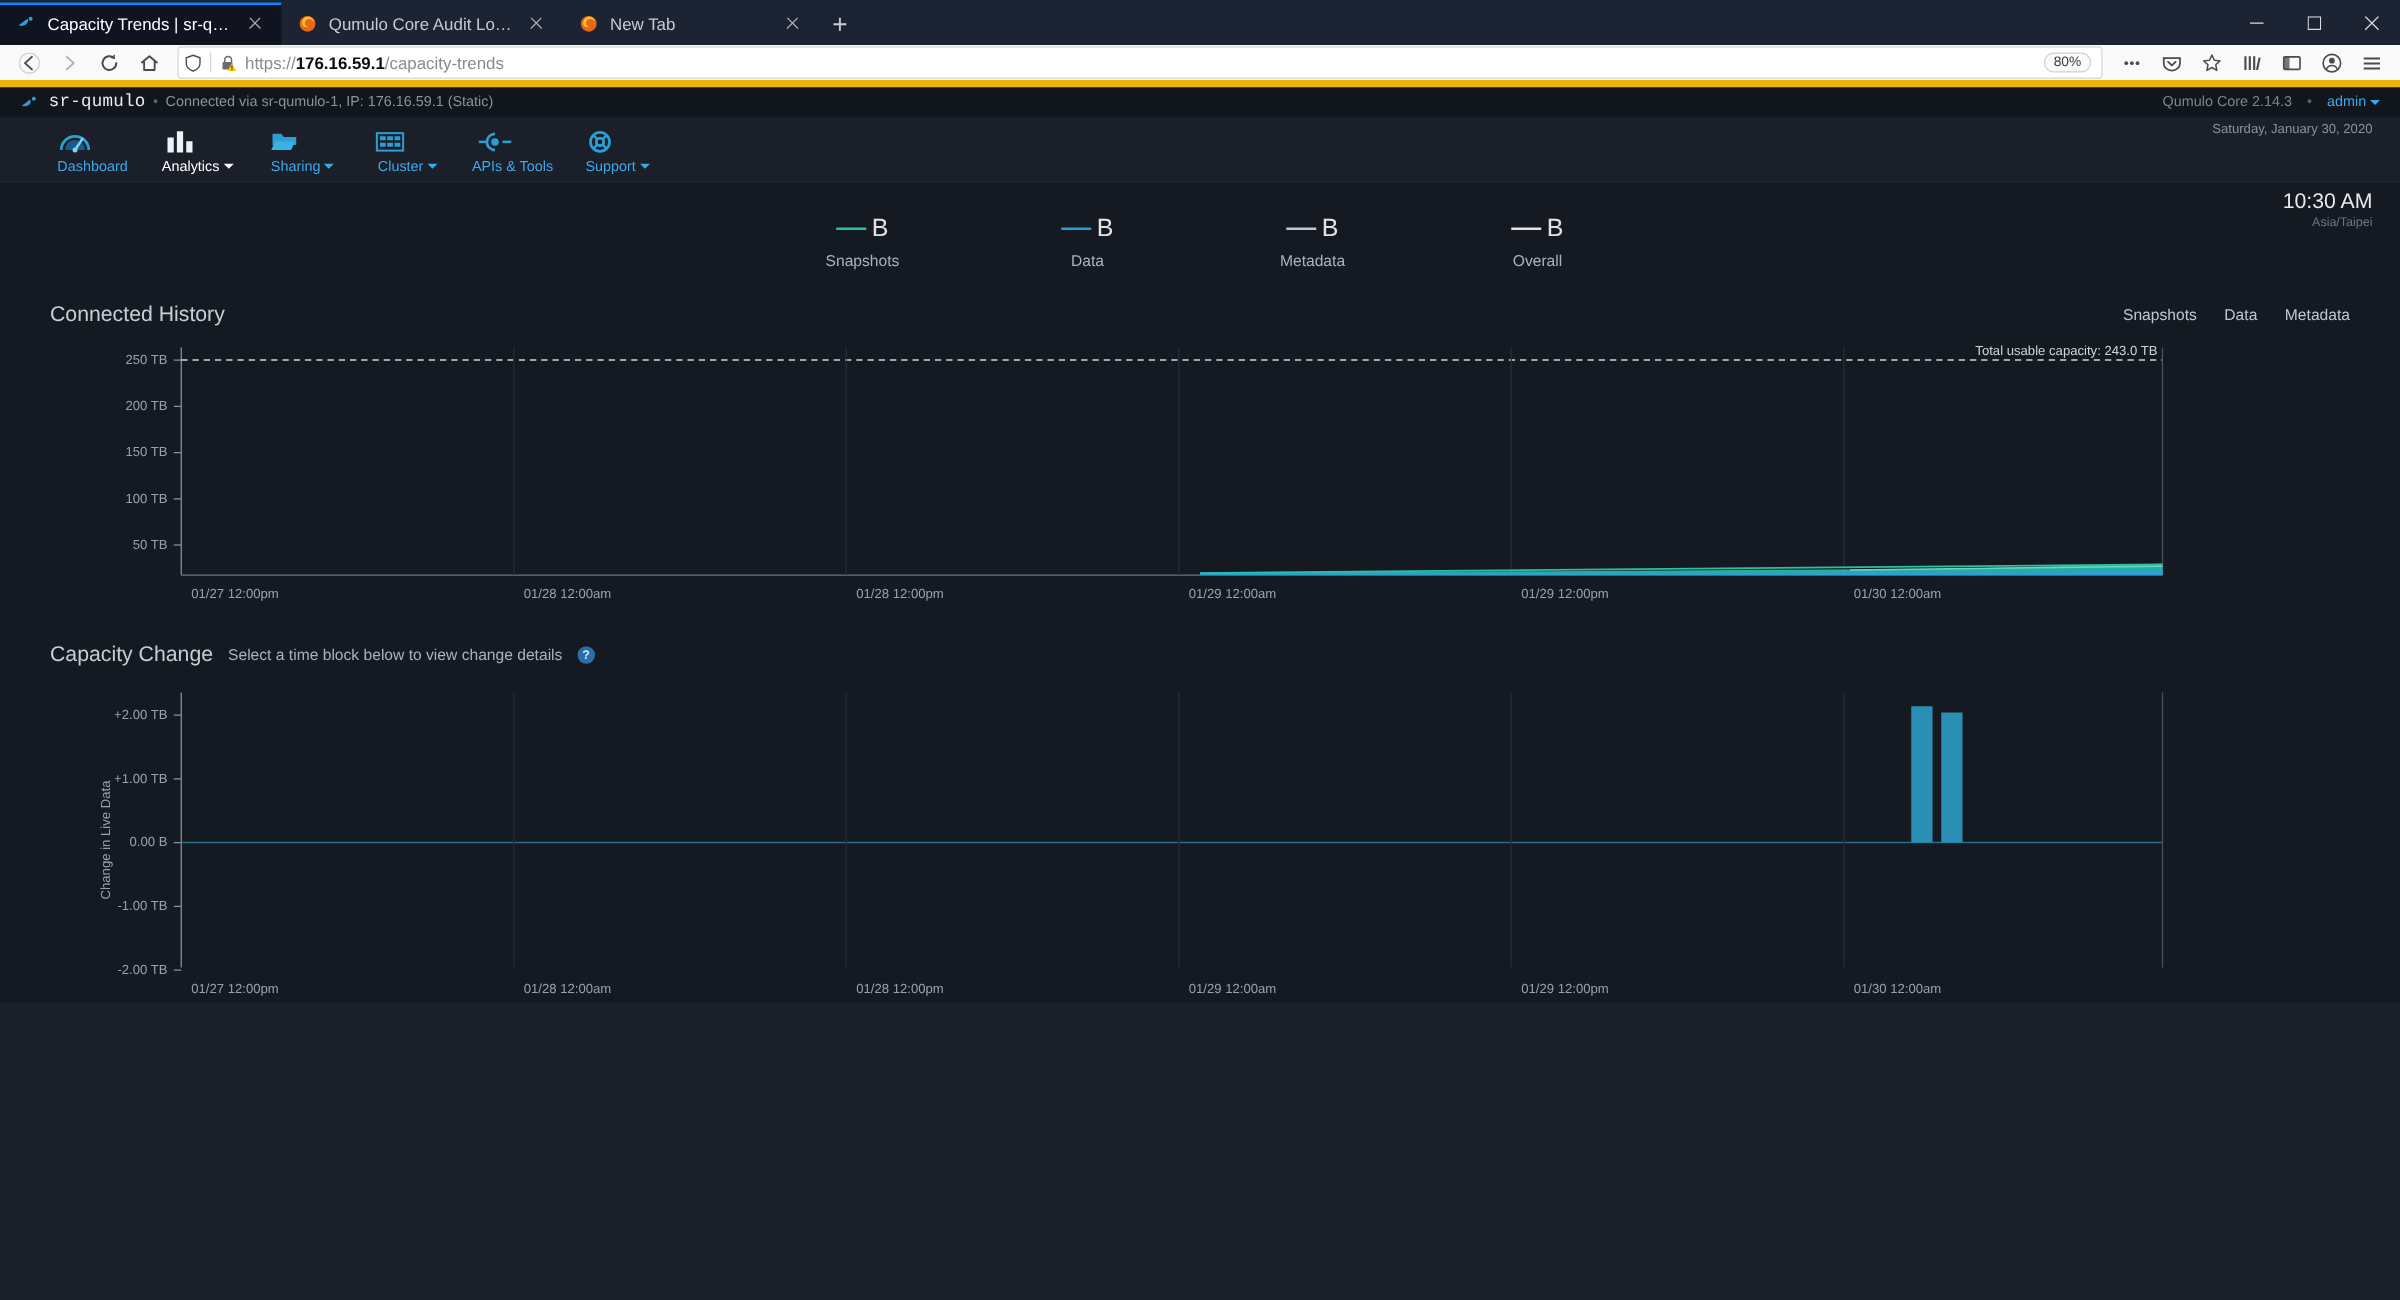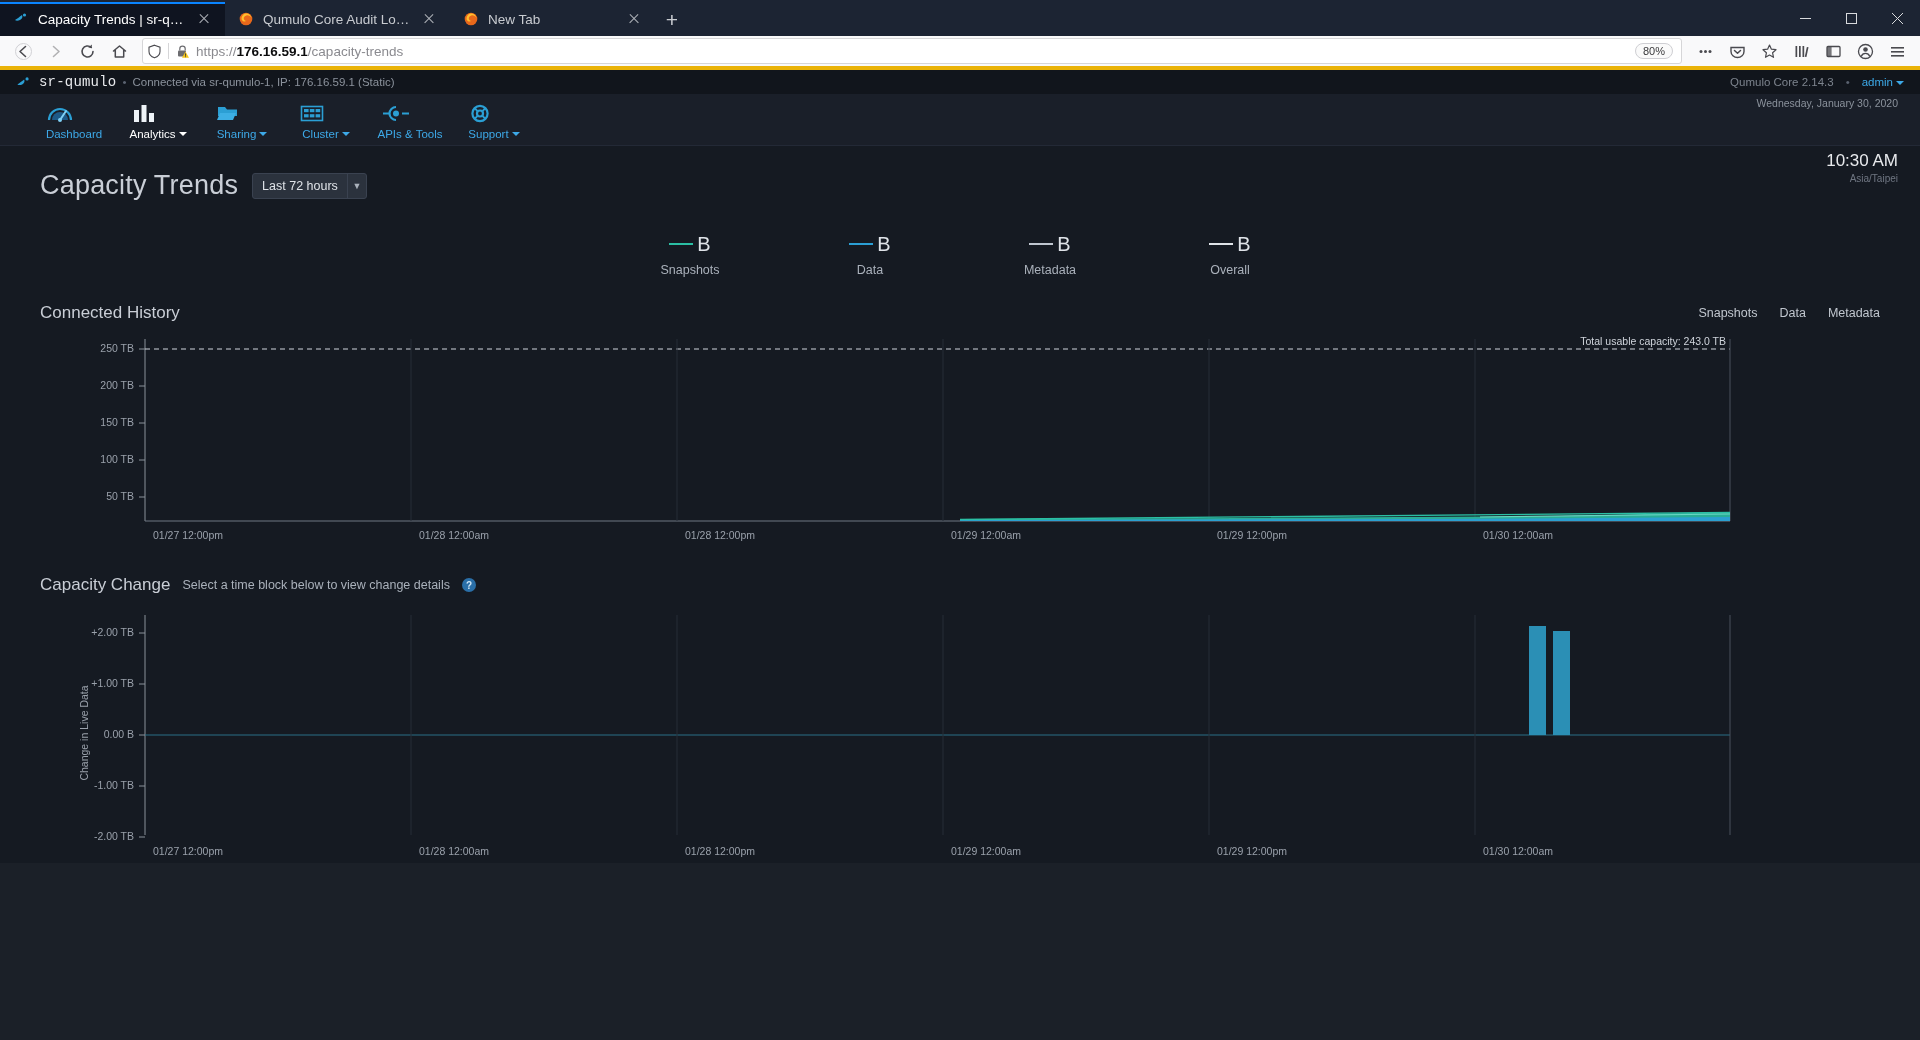--- a/index.html
+++ b/index.html
@@ -43,21 +43,21 @@
     color:#c8cbd0; font-size: 21px; line-height: 1; font-weight: 300;
   }
   .wincontrols {
     position: absolute; right: 0; top: 0; height: 36px; display: flex; align-items: center;
   }
   .wc { width: 46px; height: 36px; display:flex; align-items:center; justify-content:center; }
   .wc svg { display:block; }
 
   
   .navbar {
-    height: 34px; background: #f9f9fa; border-bottom: 4px solid #eab308;
+    height: 34px; background: #f9f9fa; border-bottom: 6px solid #eab308;
     display: flex; align-items: center; padding: 0 8px; gap: 2px;
   }
   .navbtn {
     width: 30px; height: 28px; display:flex; align-items:center; justify-content:center;
     color:#4a4a4f; border-radius: 3px;
   }
   .navbtn.disabled { color: #b1b1b3; }
   .urlbar {
     flex: 1 1 auto; height: 26px; margin: 0 6px; background:#ffffff;
     border: 1px solid #d6d6d8; border-radius: 3px;
@@ -361,35 +361,28 @@
     <div class="navitem">
       <svg width="28" height="24" viewBox="0 0 28 24">
         <circle cx="14" cy="12.5" r="7.6" fill="none" stroke="#2b9fd4" stroke-width="2.2"></circle>
         <circle cx="14" cy="12.5" r="3" fill="none" stroke="#2b9fd4" stroke-width="2.2"></circle>
         <path d="M8.6 7.1 L11.6 10.1 M19.4 7.1 L16.4 10.1 M8.6 17.9 L11.6 14.9 M19.4 17.9 L16.4 14.9" stroke="#2b9fd4" stroke-width="2"></path>
       </svg>
       <span class="nav-label"><span>Support</span><i class="caret"></i></span>
     </div>
 
     <div class="clock">
-      <div class="d">Wednesday, January 30, 2020</div>
+      <div class="d">Saturday, January 30, 2020</div>
       <div class="t">10:30 AM</div>
       <div class="z">Asia/Taipei</div>
     </div>
   </div>
 
   <div class="page">
 
-    <div class="page-title-row">
-      <div class="page-title">Capacity Trends</div>
-      <div class="select">
-        <span class="val">Last 72 hours</span>
-        <span class="arrow">▼</span>
-      </div>
-    </div>
 
     <div class="summary">
       <div class="sumcell">
         <div class="sumval">
           <i class="dash" style="background:#2bbfa4"></i>
             <span>B</span>
         </div>
         <div class="sumlabel">Snapshots</div>
       </div>
       <div class="sumcell">

